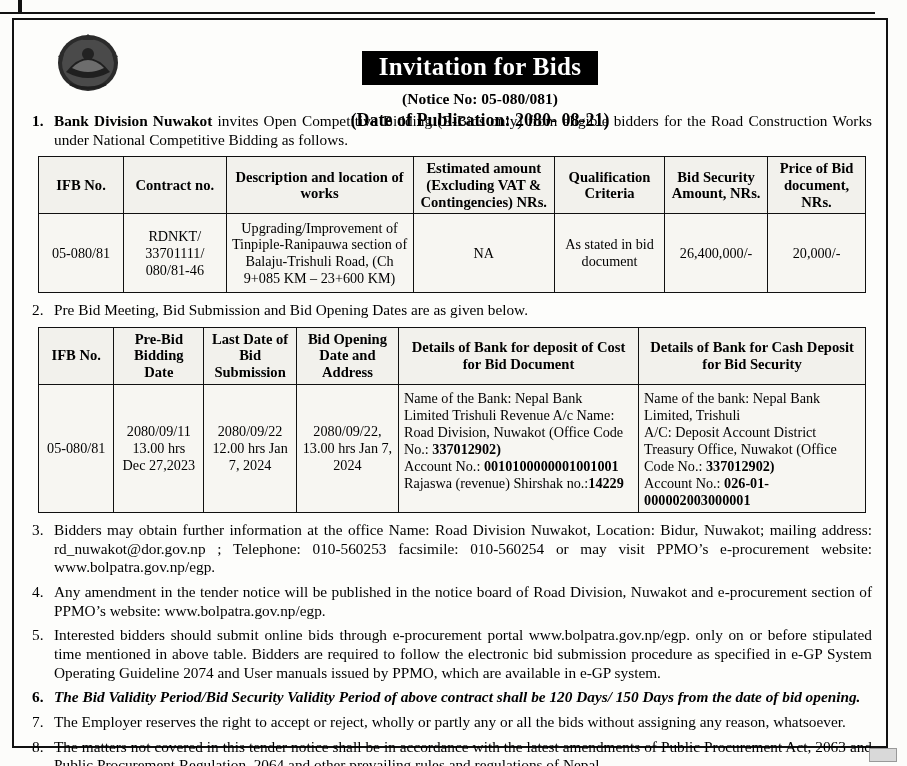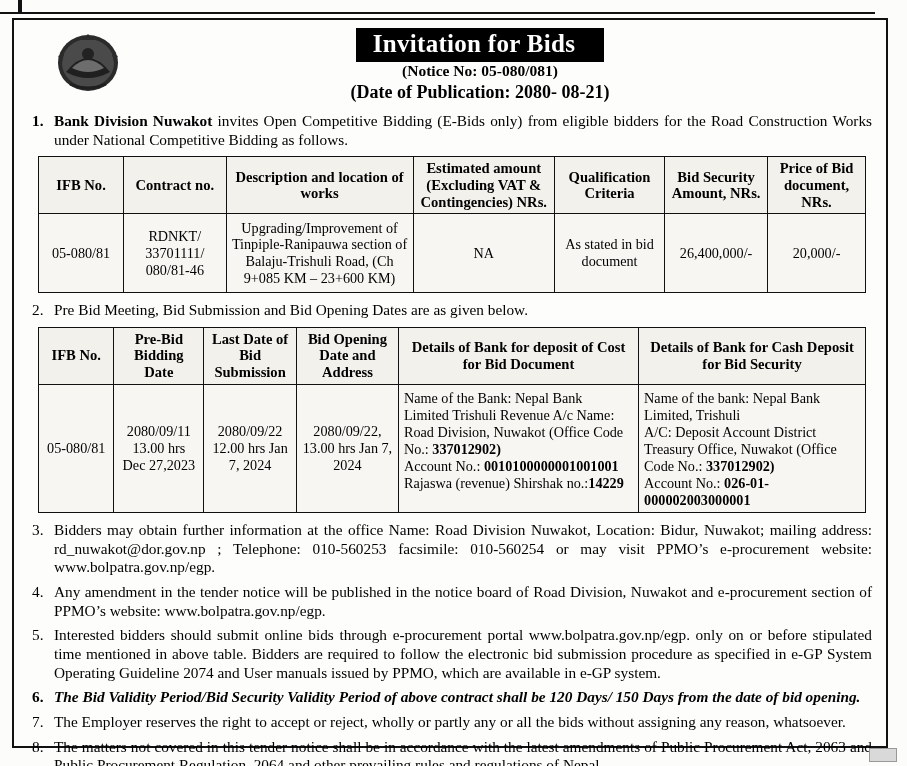--- a/index.html
+++ b/index.html
@@ -74,27 +74,29 @@
     flex: 1;
     text-align: center;
     padding-right: 60px;
   }
   .title-banner {
     display: inline-block;
     background: #000;
     color: #fff;
     font-size: 25px;
     font-weight: bold;
-    padding: 1px 28px 3px 16px;
+    padding: 1px 16px 3px 16px;
     letter-spacing: 0.3px;
     border: 1px solid #000;
+    margin-top: 23px;
   }
   .notice-line {
     font-size: 15.5px;
     font-weight: bold;
+    margin-top: 5px;
   }
   .pub-line {
     font-size: 18px;
     font-weight: bold;
     margin-top: 2px;
   }
   .clause {
     display: flex;
     font-size: 15.3px;
     line-height: 1.22;

